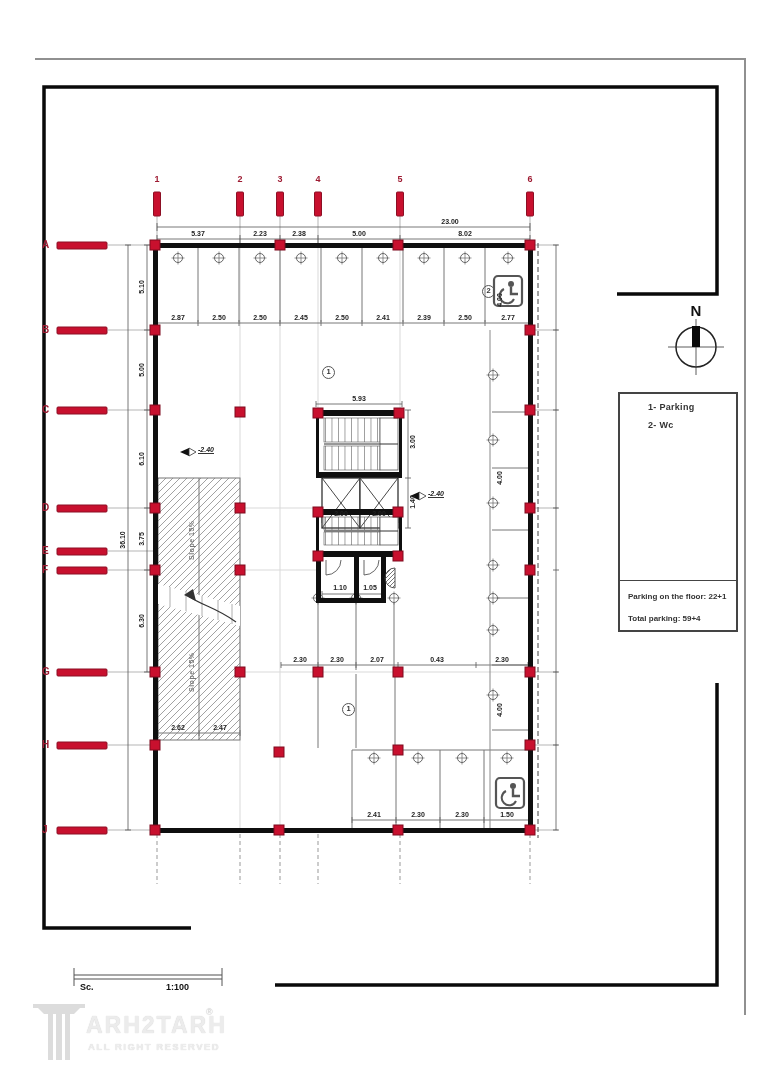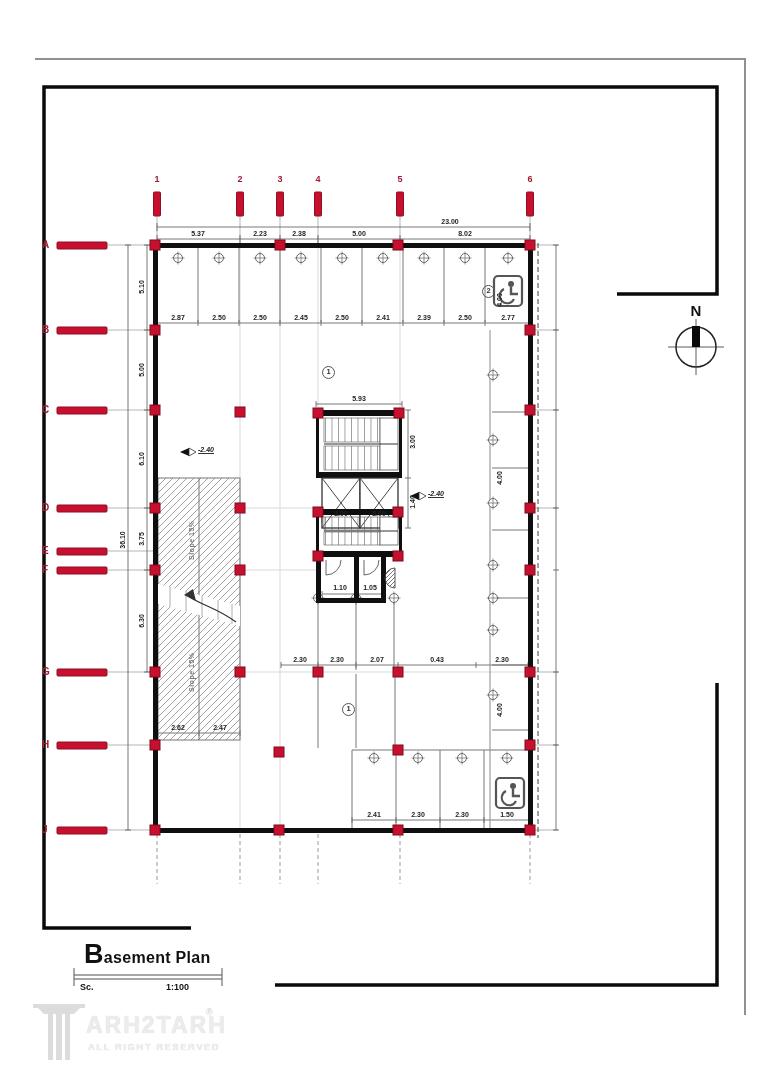--- a/index.html
+++ b/index.html
@@ -349,22 +349,28 @@
 
 <span class="t circlelbl" style="left:322px;top:366px">1</span>
 <span class="t circlelbl" style="left:342px;top:703px">1</span>
 <span class="t circlelbl" style="left:482px;top:285px">2</span>
 
 <span class="t slope" style="left:188px;top:560px">Slope 15%</span>
 <span class="t slope" style="left:188px;top:692px">Slope 15%</span>
 
 <span class="t north" style="left:696px;top:303px">N</span>
 
-
-<span class="t title" style="left:84px;top:941px">Basement Plan</span>
+<div class="legendbox">
+  <div class="split"></div>
+  <span class="t legenditem" style="left:28px;top:9px">1- Parking</span>
+  <span class="t legenditem" style="left:28px;top:27px">2- Wc</span>
+  <span class="t note" style="left:8px;top:199px">Parking on the floor: 22+1</span>
+  <span class="t note" style="left:8px;top:221px">Total parking: 59+4</span>
+</div>
+
 <span class="t scalelbl" style="left:80px;top:983px">Sc.</span>
 <span class="t scalelbl" style="left:166px;top:983px">1:100</span>
 
 <span class="t logoword" style="left:86px;top:1014px">ARH2TARH</span>
 <span class="t logoreg" style="left:206px;top:1008px">®</span>
 <span class="t logotag" style="left:88px;top:1042px">ALL RIGHT RESERVED</span>
 
 </div>
 
 </body></html>

